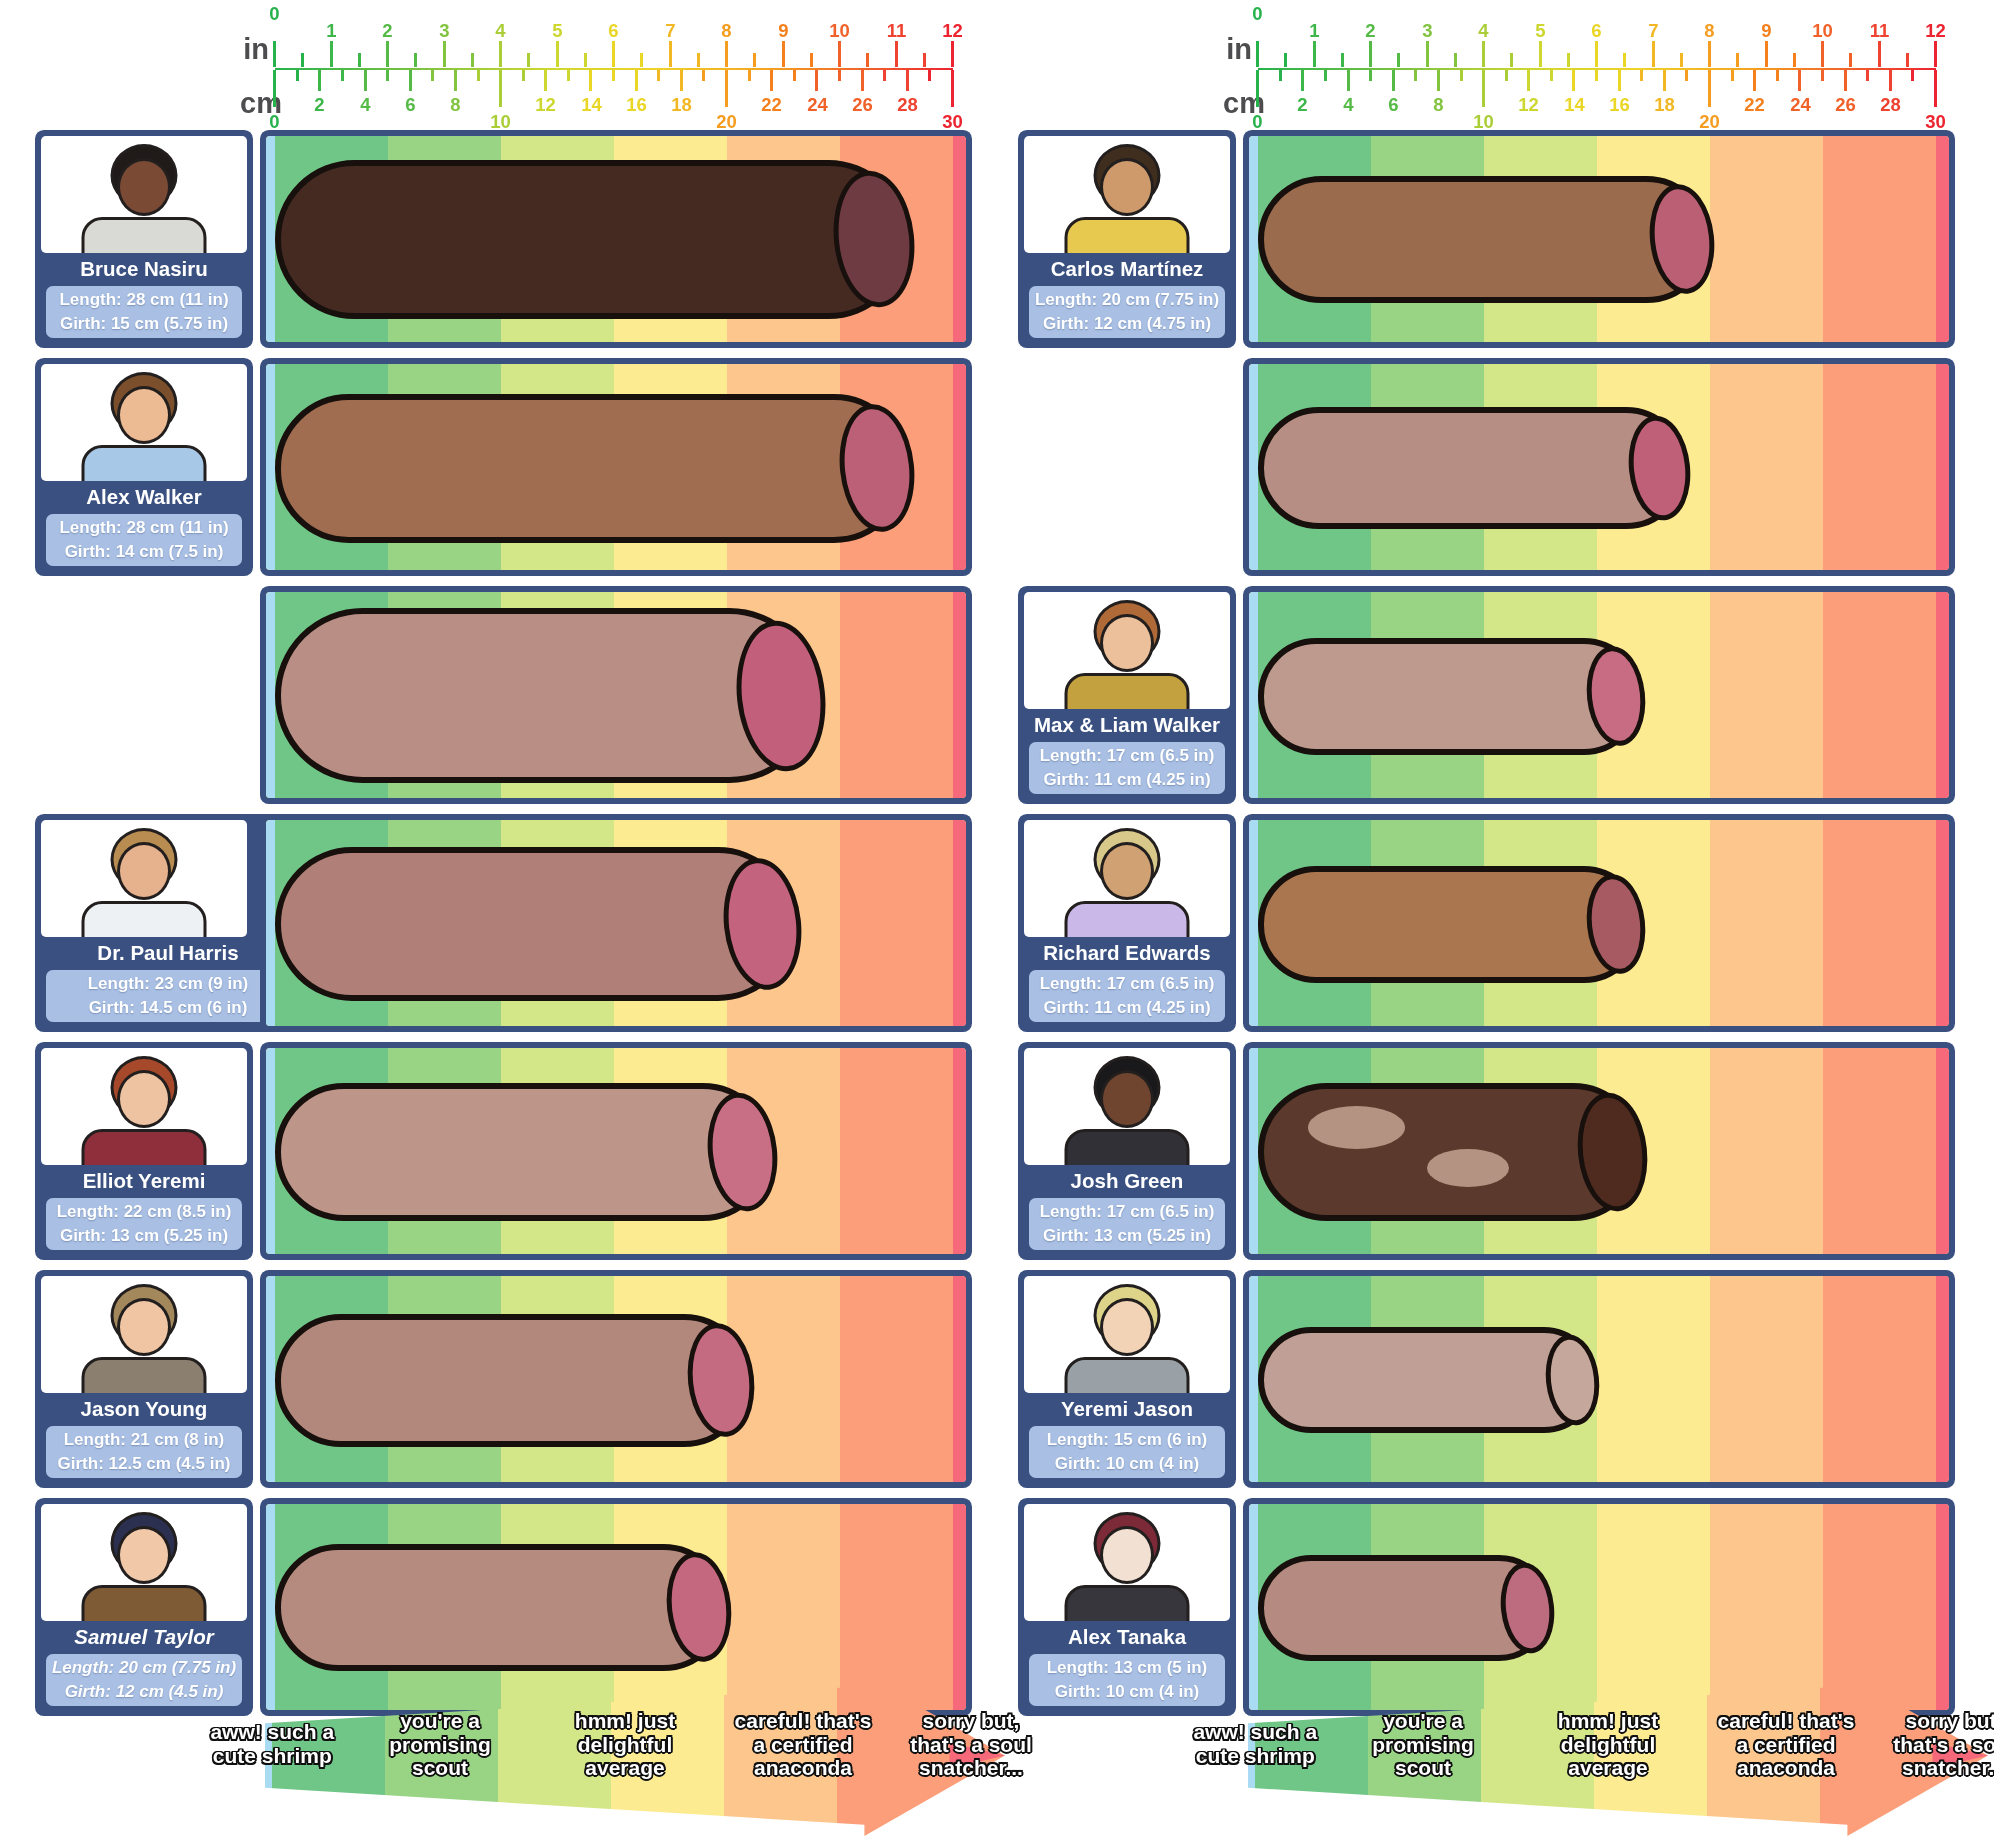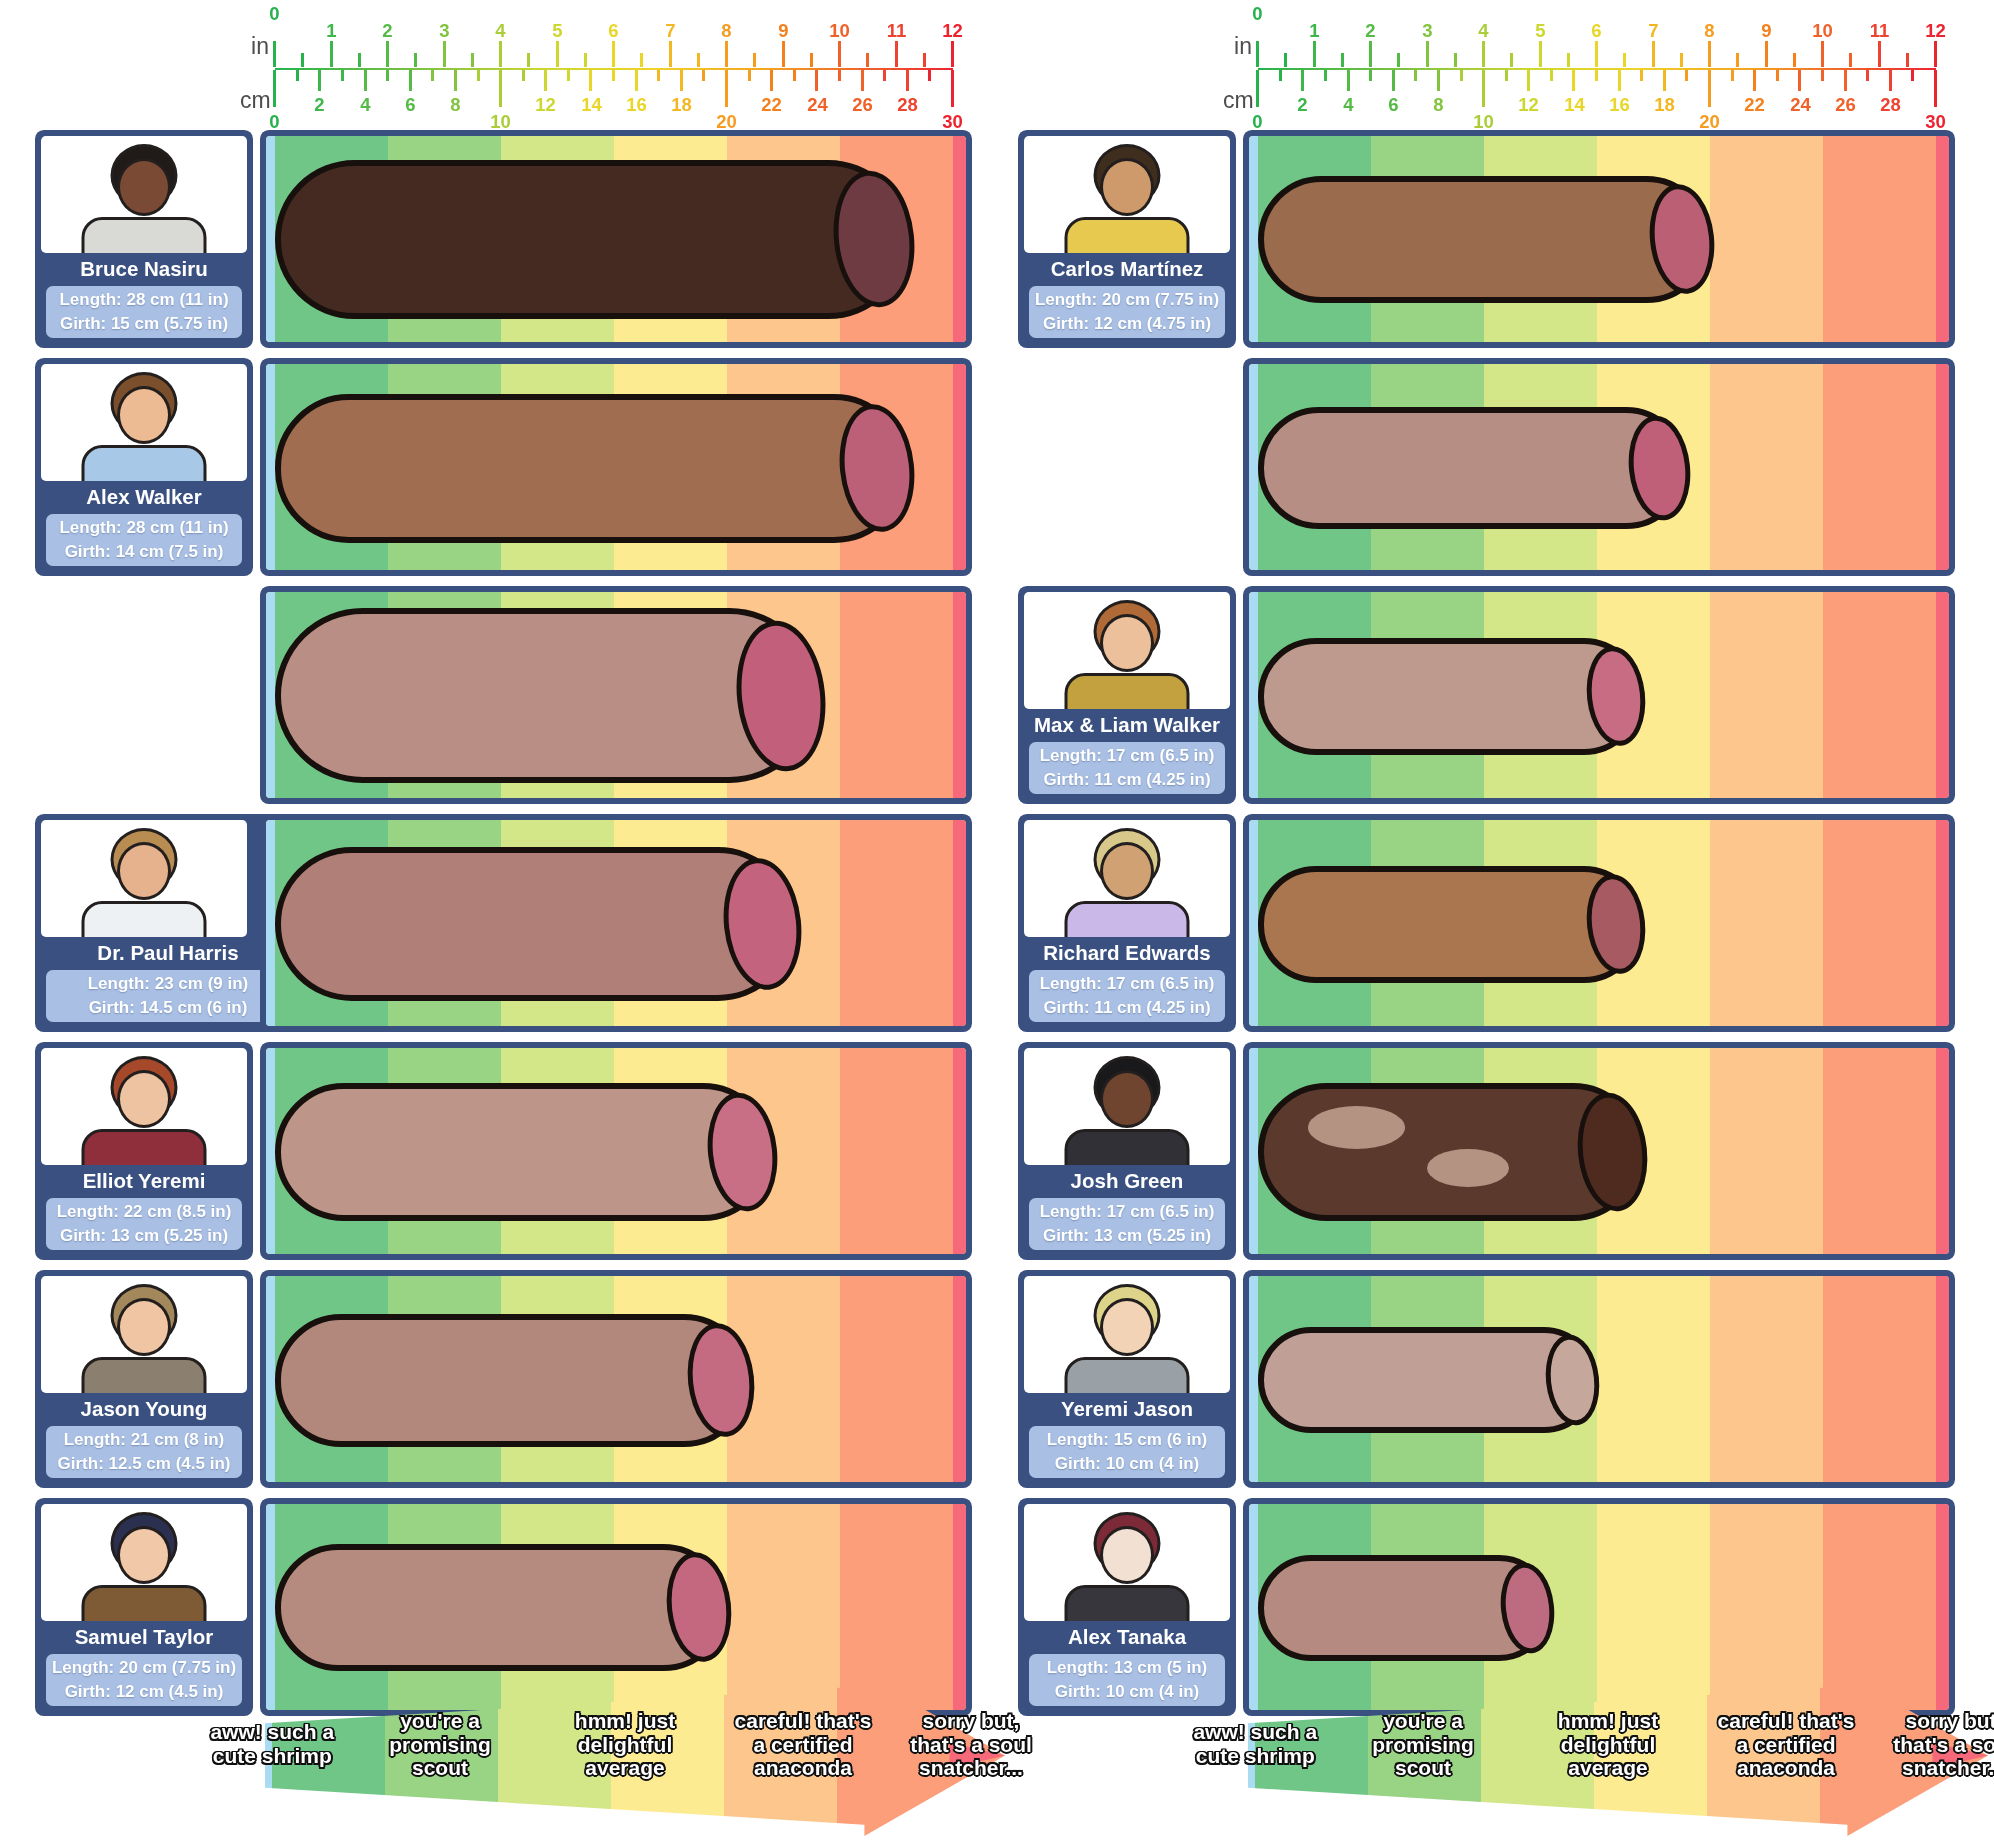--- a/index.html
+++ b/index.html
@@ -3,21 +3,21 @@
 <meta charset="utf-8">
 <style>
   html,body{margin:0;padding:0;}
   body{
     width:1995px;height:1847px;position:relative;overflow:hidden;
     background:#ffffff;font-family:"Liberation Sans",sans-serif;
   }
   .group{position:absolute;top:0;width:977px;height:1847px;}
   
   .ruler{position:absolute;left:205px;top:13.6px;width:760px;height:117px;}
-  .unit-label{position:absolute;left:0;width:29px;text-align:right;font-size:23px;font-weight:400;color:#4d4d4f;}
+  .unit-label{position:absolute;left:0;width:29px;text-align:right;font-size:29px;font-weight:700;color:#4d4d4f;}
   .baseline{position:absolute;left:35px;top:54px;width:678px;height:2.9px;
     background:linear-gradient(90deg,#27b24c 0%,#7fc341 22%,#cdd730 40%,#eed22a 56%,#f4a522 72%,#ef5e2b 88%,#ec2430 100%);}
   .tick{position:absolute;width:2.9px;}
   .ticklab{position:absolute;width:45px;text-align:center;font-size:18.5px;font-weight:700;}
   
   .card{position:absolute;left:0;width:218px;height:218px;background:#3a5080;border-radius:8.8px;}
   .portrait{position:absolute;left:6.3px;top:6.3px;width:206px;height:117px;background:#ffffff;border-radius:4.9px;overflow:hidden;}
   .avatar{position:absolute;left:50%;bottom:0;transform:translateX(-50%);width:132px;height:110px;}
   .hair{position:absolute;left:50%;transform:translateX(-50%);top:1px;width:67px;height:63px;border-radius:50%;border:3.4px solid #221f1e;box-sizing:border-box;}
   .head{position:absolute;left:50%;transform:translateX(-50%);top:14.6px;width:54px;height:58px;border-radius:50%;border:3.4px solid #221f1e;box-sizing:border-box;}
@@ -290,21 +290,21 @@
           <div class="band" style="left: 235px; width: 113px; background: rgb(211, 231, 137);"></div>
           <div class="band" style="left: 348px; width: 113px; background: rgb(252, 235, 144);"></div>
           <div class="band" style="left: 461px; width: 113px; background: rgb(252, 198, 140);"></div>
           <div class="band" style="left: 574px; width: 113px; background: rgb(251, 158, 121);"></div>
           <div class="sliver" style="left: 687px; width: 13.6px; background: rgb(246, 105, 123);"></div>
           <div class="bar" style="left: 8.8px; top: 38px; width: 475px; height: 133px; background: rgb(179, 136, 124); border-radius: 66px;">
             <div class="tipcap" style="right: -10.6px; width: 66px; height: 114px; background: rgb(197, 107, 129); transform: translateY(-50%) rotate(-6deg);"></div>
           </div>
         </div>
       </div>
-      <div class="card" style="top: 1498px;">
+      <div class="card" style="top: 1498px; font-style: italic;">
         <div class="portrait">
           <div class="avatar">
             <div class="hair" style="background: rgb(43, 48, 80);"></div>
             <div class="head" style="background: rgb(241, 201, 169);"></div>
             <div class="shoulders" style="background: rgb(126, 90, 53);"></div>
           </div>
         </div>
         <div class="cname">Samuel Taylor</div>
         <div class="stats">
           <div class="statline">Length: 20 cm (7.75 in)</div>

